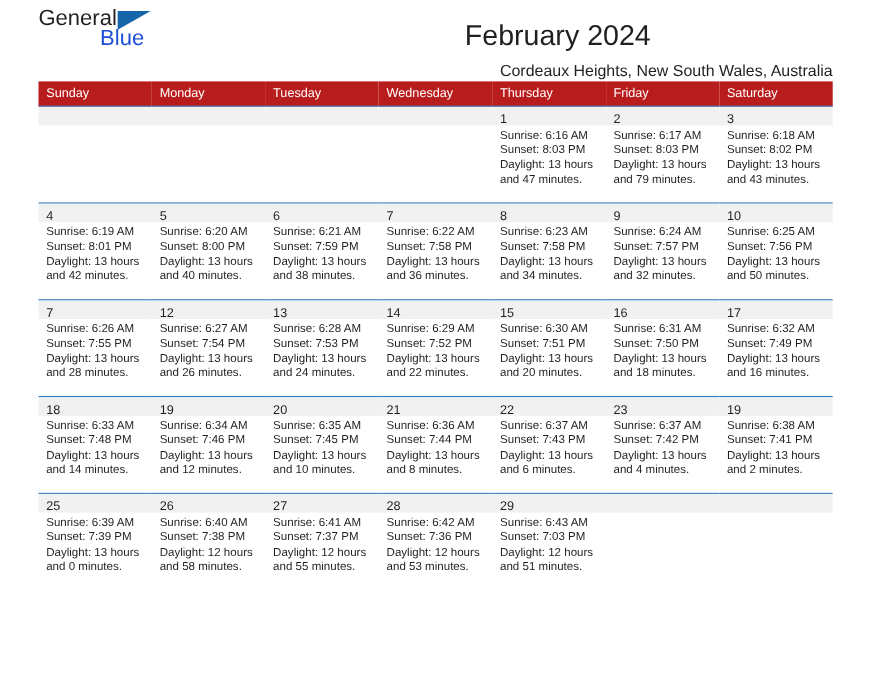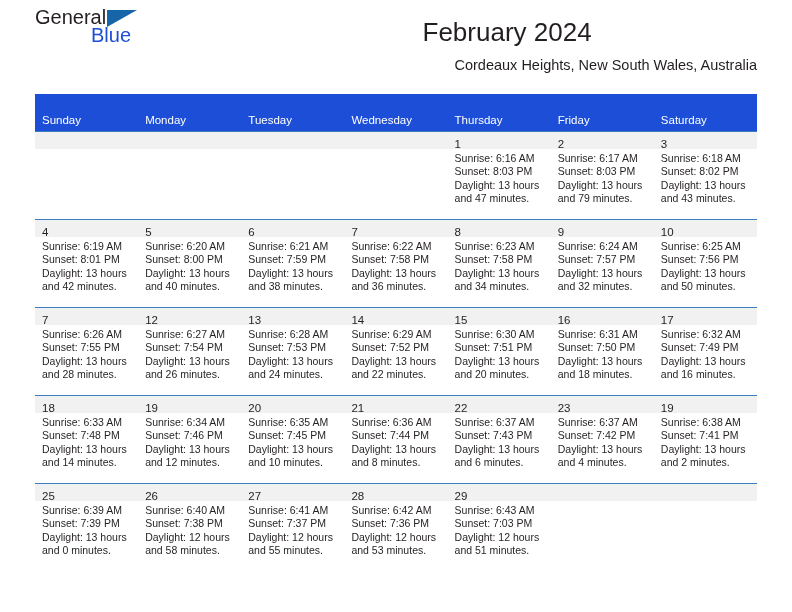--- a/index.html
+++ b/index.html
@@ -18,21 +18,21 @@
     position: relative;
     width: 792px;
     height: 612px;
     box-sizing: border-box;
     padding: 0 35px;
   }
 
   
   .header {
     position: relative;
-    height: 94px;
+    height: 74px;
     display: flex;
     align-items: flex-start;
     justify-content: space-between;
   }
   .brand {
     position: relative;
     margin-top: 6px;
     width: 120px;
     height: 50px;
     user-select: none;
@@ -82,26 +82,26 @@
     margin-left: 32px;
   }
 
   
   .calendar {
     width: 722px;
     border-collapse: collapse;
     table-layout: fixed;
   }
   .calendar thead th {
-    background: #1d4ed8;
+    background: #b91c1c;
     color: #ffffff;
     font-size: 11.5px;
     font-weight: normal;
     text-align: left;
-    padding: 20px 0 5px 7px;
+    padding: 5px 0 5px 7px;
     height: 12px;
     vertical-align: middle;
   }
   .calendar tbody td {
     vertical-align: top;
     padding: 0;
     border-top: 1px solid #3a7dc0;
     height: 88px;
     box-sizing: border-box;
   }

